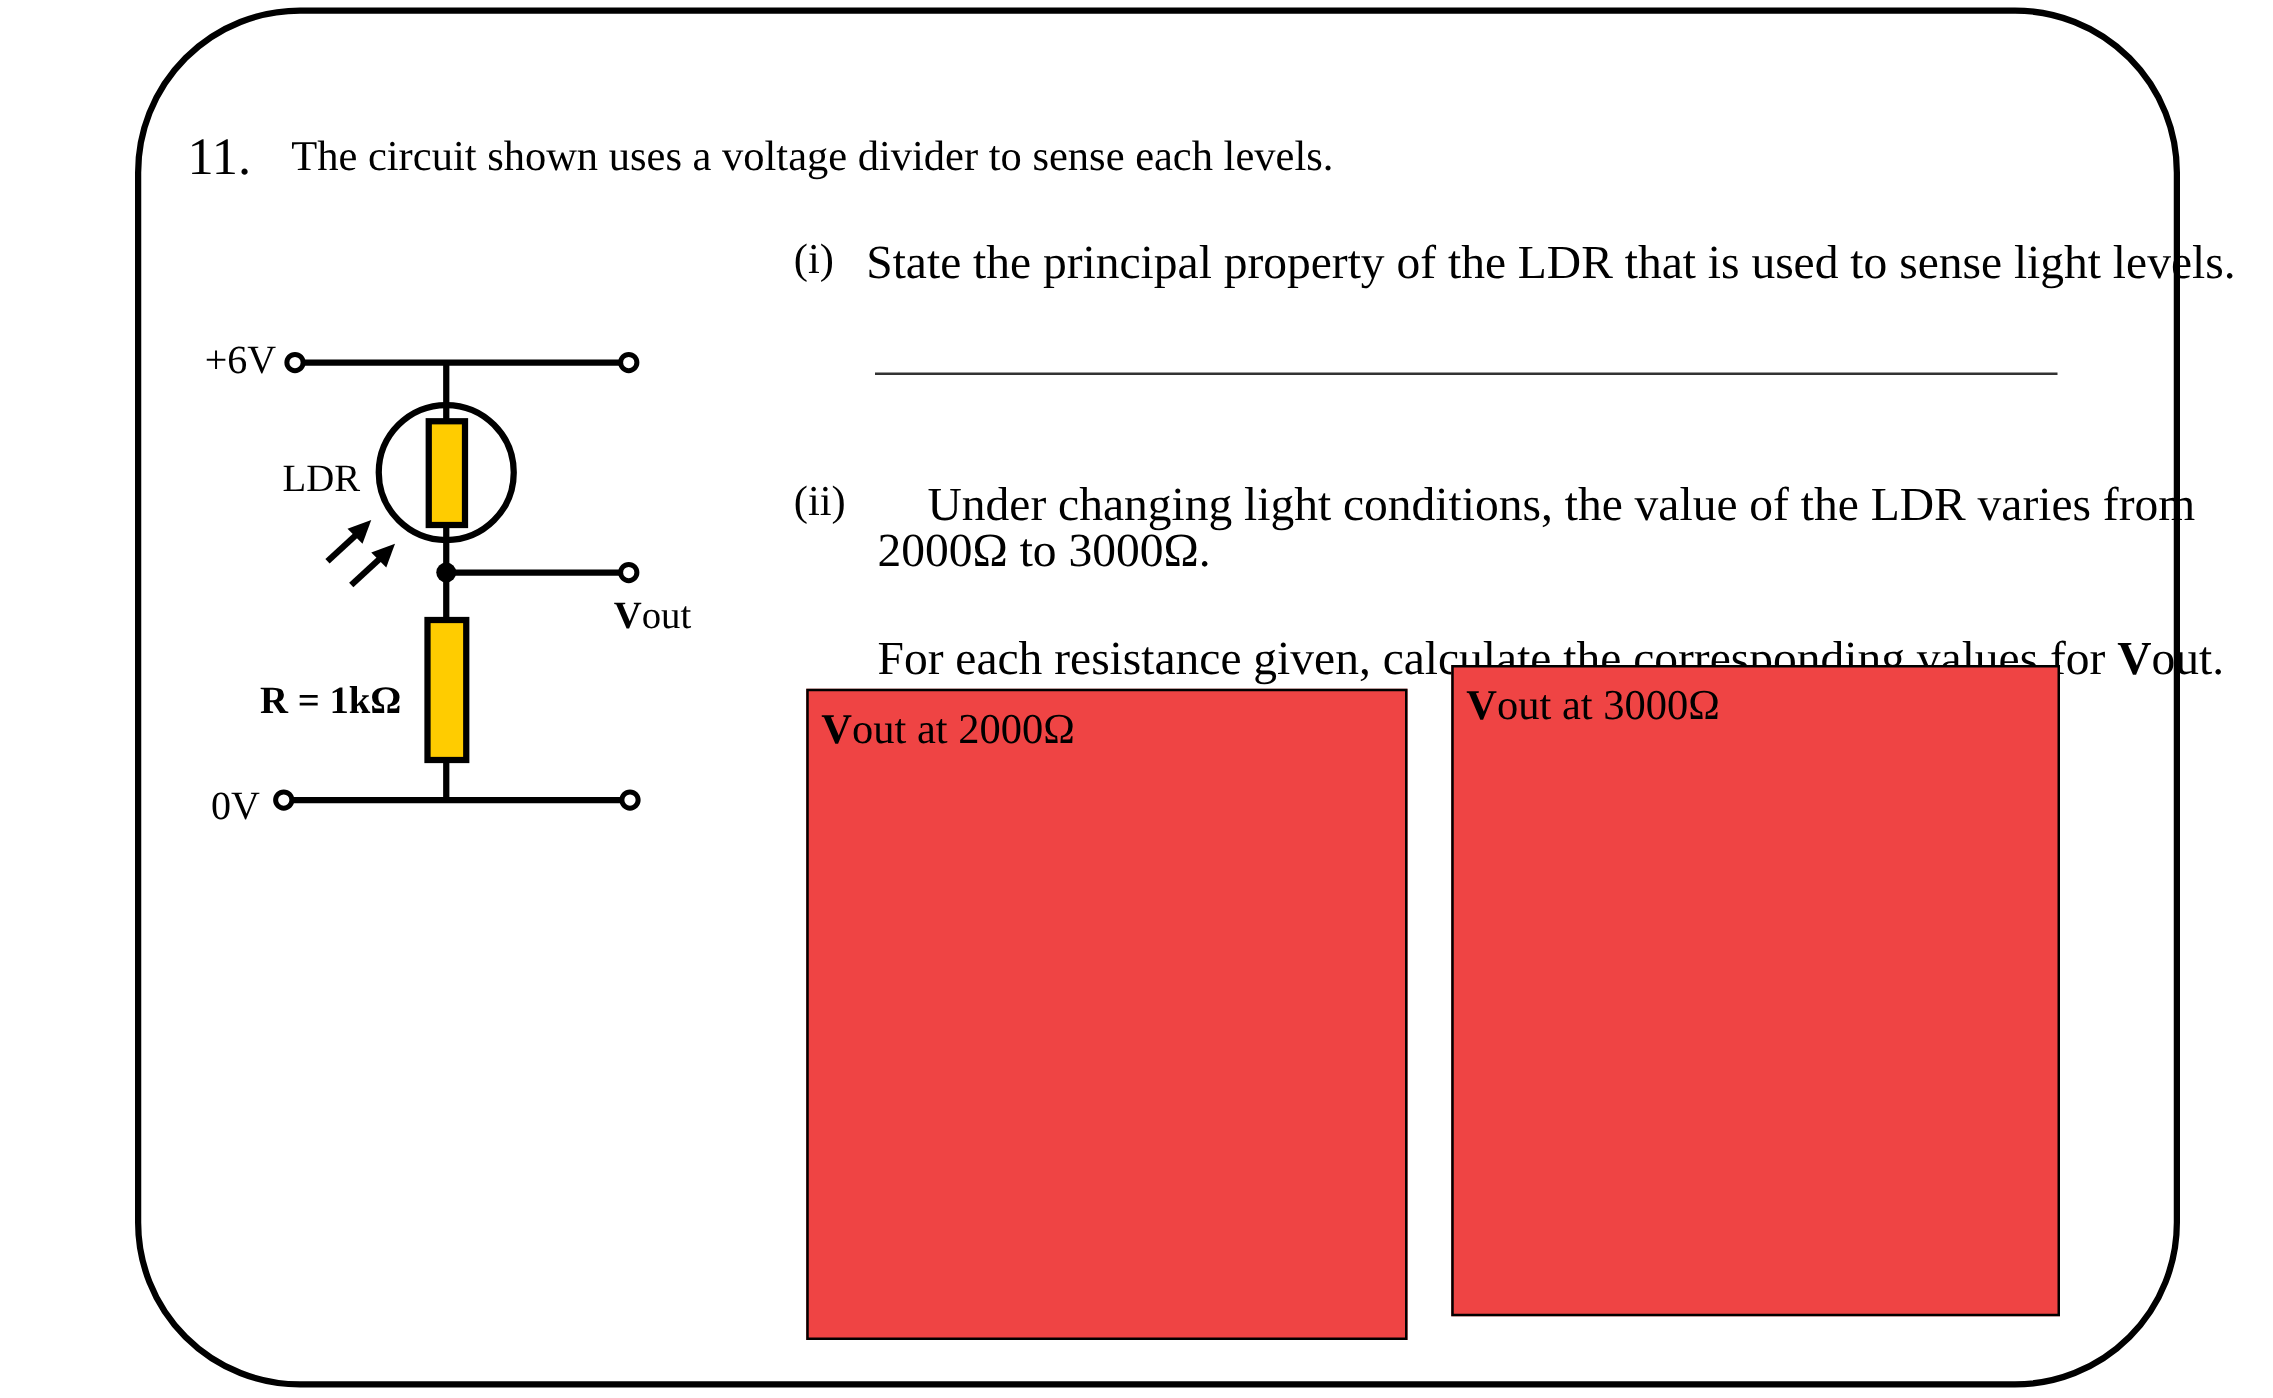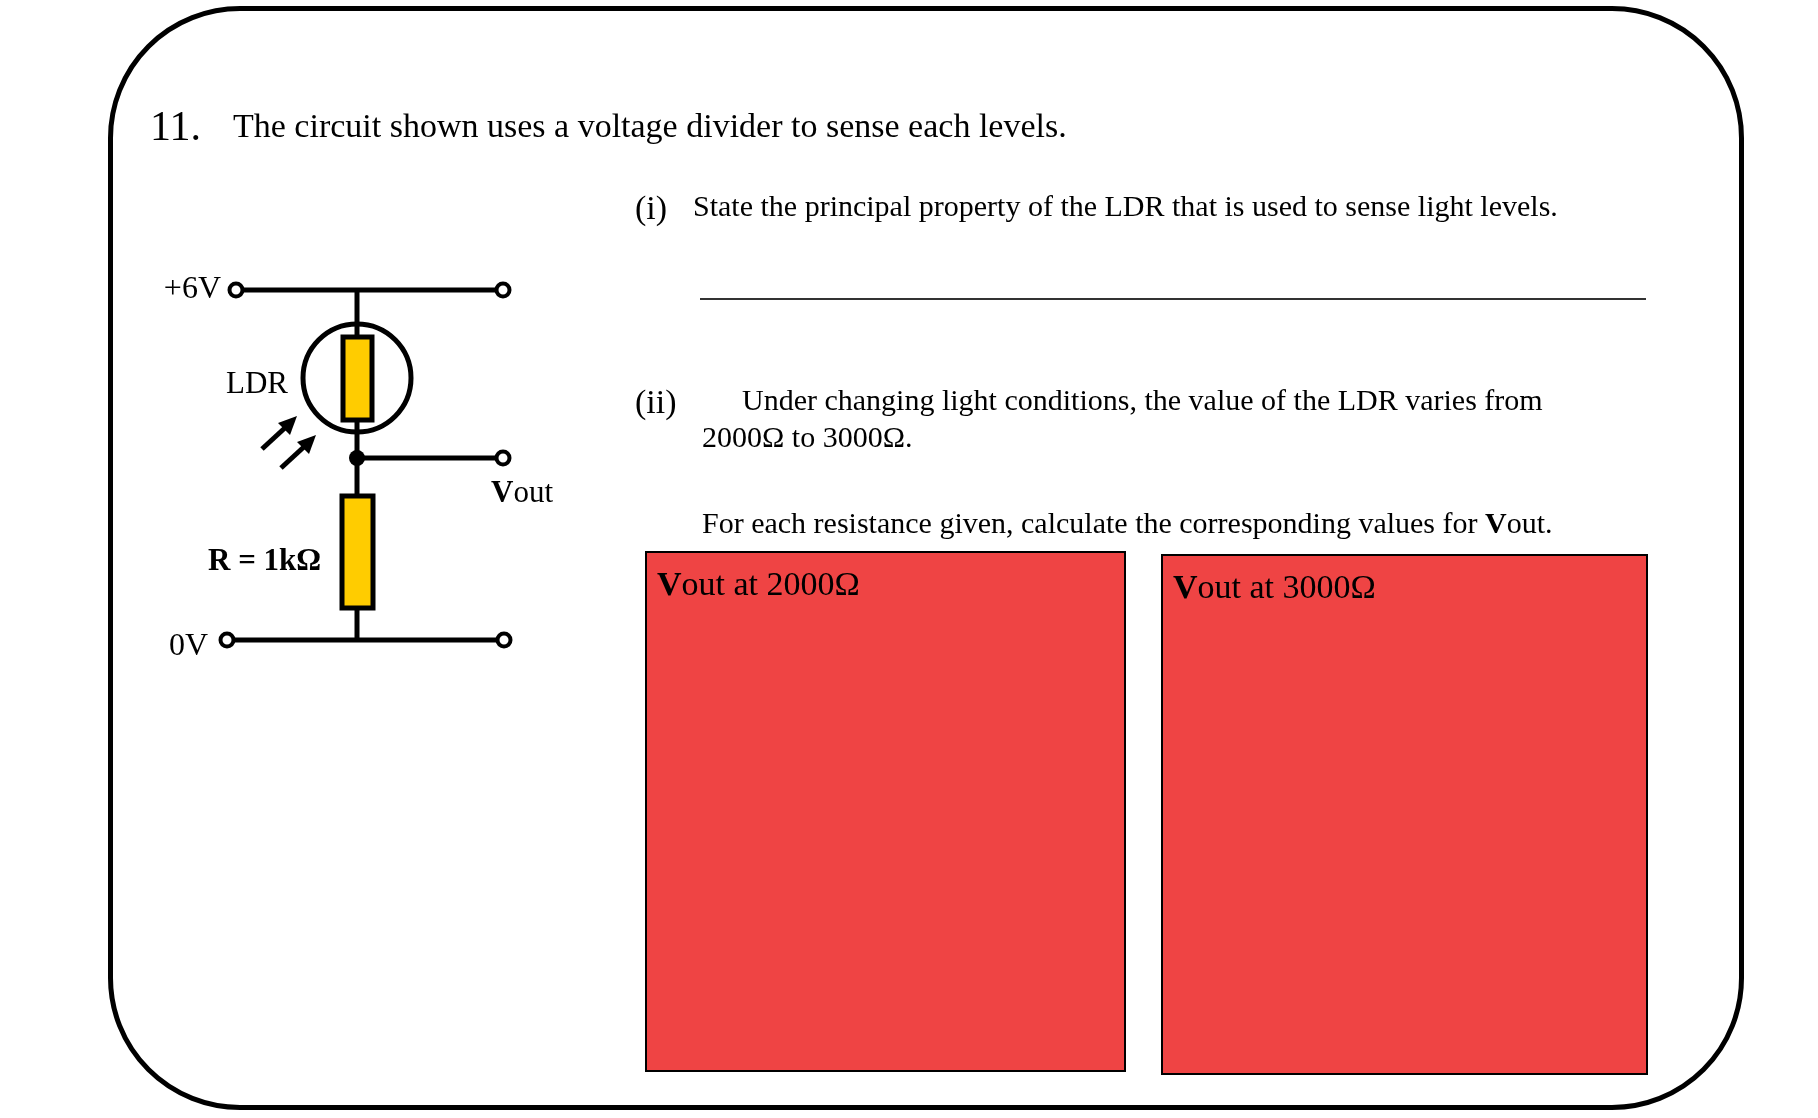--- a/index.html
+++ b/index.html
@@ -4,21 +4,21 @@
   <style>
     html, body { margin: 0; padding: 0; background: #ffffff; }
     body { width: 1818px; height: 1118px; position: relative; overflow: hidden;
            font-family: "Liberation Serif", "DejaVu Serif", serif; color: #000; }
     .frame { position: absolute; left: 108px; top: 6px; width: 1636px; height: 1104px;
              box-sizing: border-box; border: 5px solid #000; border-radius: 132px / 132px; }
     .abs { position: absolute; white-space: nowrap; line-height: 1; }
     .qnum { left: 150px; top: 105px; font-size: 42px; font-weight: normal; }
     .qintro { left: 233px; top: 109px; font-size: 34px; }
     .part-label { font-size: 34px; }
-    .part-text { font-size: 30px; }
+    .part-text { font-size: 38px; }
     .bold-v { font-weight: bold; }
     .answer-line { position: absolute; left: 700px; top: 298px; width: 946px; height: 0;
                    border-top: 2px solid #333; }
     .answer-box { position: absolute; box-sizing: border-box; border: 2px solid #000; background: #ef4444; }
     .answer-box .box-label { position: absolute; left: 10px; top: 14px; font-size: 34px; white-space: nowrap; line-height: 1; }
     svg.circuit { position: absolute; left: 0; top: 0; }
     .ctext { font-family: "Liberation Serif", "DejaVu Serif", serif; }
   </style>
 </head>
 <body>
@@ -75,15 +75,15 @@
 <div class="answer-line"></div>
 
 <div class="abs part-label" style="left:635px; top:385px;">(ii)</div>
 <div class="abs part-text" style="left:742px; top:385px;">Under changing light conditions, the value of the LDR varies from</div>
 <div class="abs part-text" style="left:702px; top:422px;">2000Ω to 3000Ω.</div>
 <div class="abs part-text" style="left:702px; top:508px;"><span>For each resistance given, calculate the corresponding values for </span><span class="bold-v">V</span><span>out.</span></div>
 
 <div class="answer-box" style="left:645px; top:551px; width:481px; height:521px;">
   <div class="box-label"><span class="bold-v">V</span><span>out at 2000Ω</span></div>
 </div>
-<div class="answer-box" style="left:1161px; top:554px; width:487px; height:521px;">
+<div class="answer-box" style="left:1161px; top:532px; width:487px; height:521px;">
   <div class="box-label"><span class="bold-v">V</span><span>out at 3000Ω</span></div>
 </div>
 
 </body></html>

